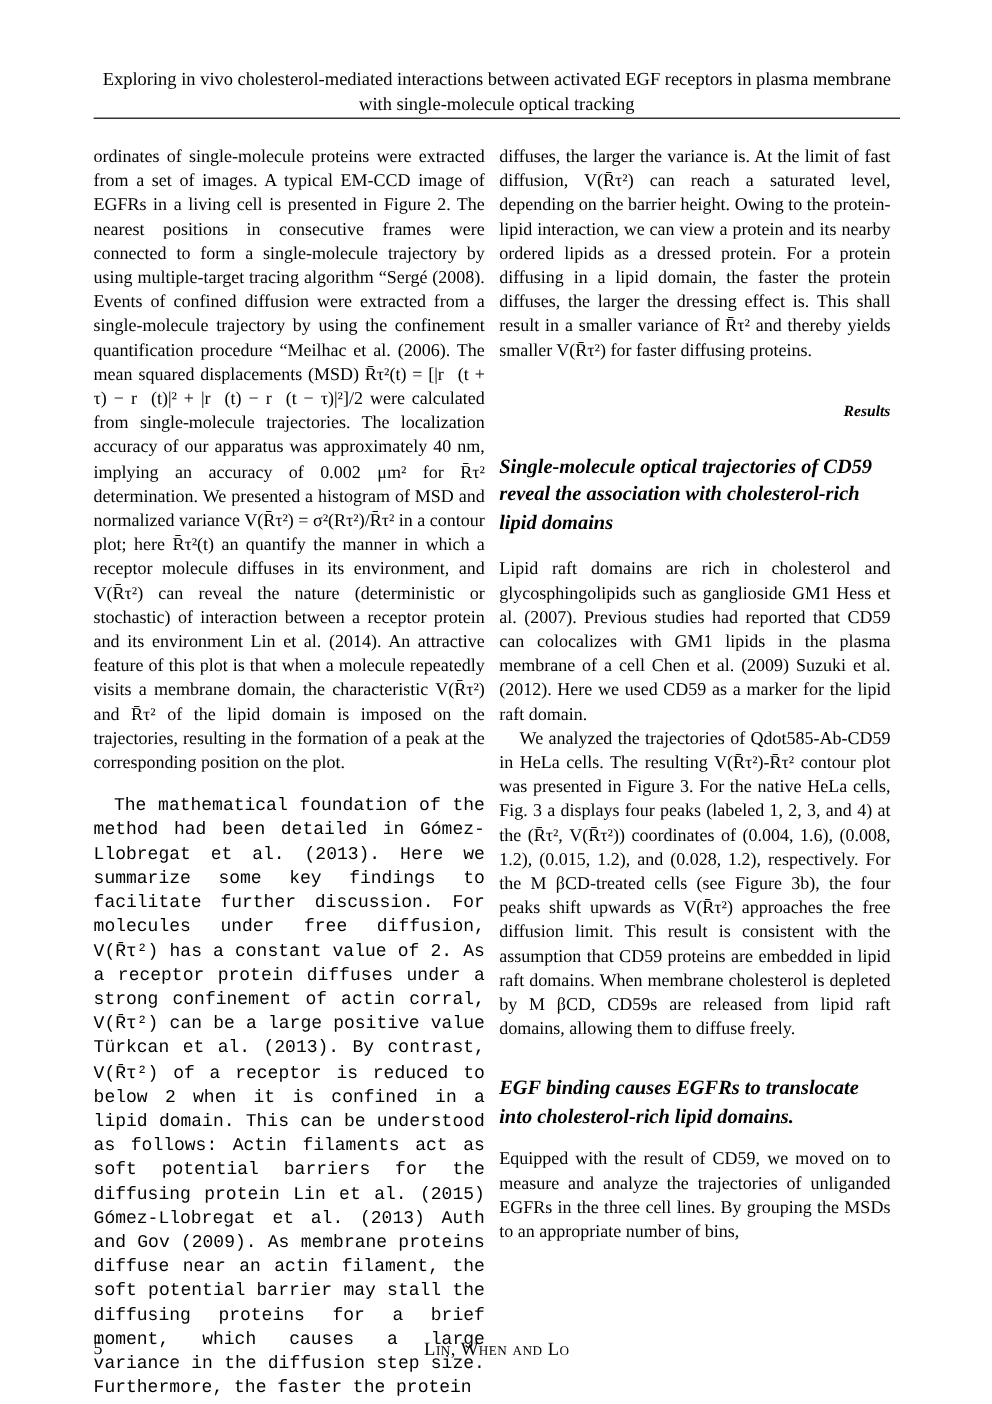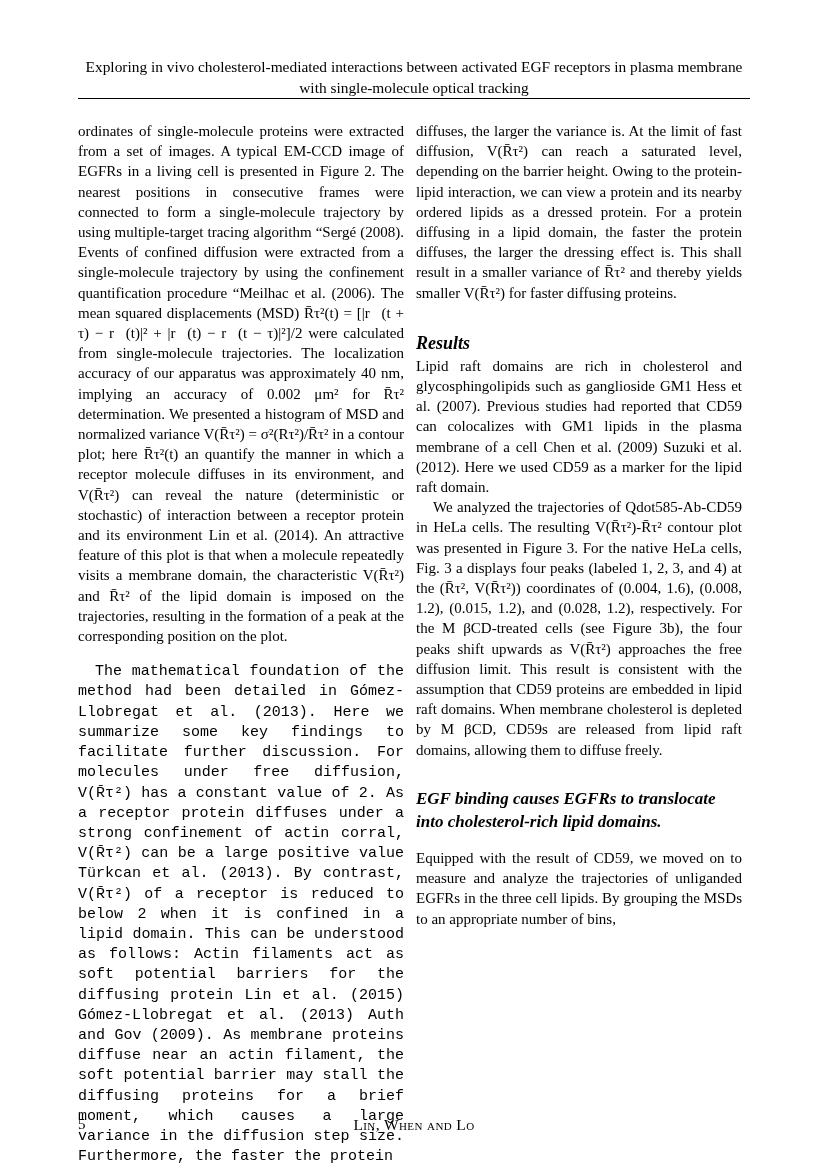--- a/index.html
+++ b/index.html
@@ -41,26 +41,26 @@
   .col {
     width: 326px;
     font-size: 15px;
     line-height: 20.2px;
     text-align: justify;
   }
   .col p { margin: 0; }
   p.indent { text-indent: 17px; }
   p.gap-before { margin-top: 16px; font-family: Liberation Mono, monospace; }
   h1.results-heading {
-    font-size: 18px;
+    font-size: 13px;
     font-weight: bold;
     font-style: italic;
     line-height: 26px;
     margin: 27px 0 0 0;
-    text-align: left;
+    text-align: right;
   }
   h2.subsection-heading {
     font-size: 17px;
     font-weight: bold;
     font-style: italic;
     line-height: 23.5px;
     max-width: 314px;
     text-align: left;
   }
   h2.first-sub { margin: 21px 0 17px 0; }
@@ -96,27 +96,28 @@
     <div class="col">
       <p>ordinates of single-molecule proteins were extracted from a set of images. A typical EM-CCD image of EGFRs in a living cell is presented in Figure 2. The nearest positions in consecutive frames were connected to form a single-molecule trajectory by using multiple-target tracing algorithm “Sergé (2008). Events of confined diffusion were extracted from a single-molecule trajectory by using the confinement quantification procedure “Meilhac et al. (2006). The mean squared displacements (MSD) R̄τ²(t) = [|r⃗(t + τ) − r⃗(t)|² + |r⃗(t) − r⃗(t − τ)|²]/2 were calculated from single-molecule trajectories. The localization accuracy of our apparatus was approximately 40 nm, implying an accuracy of 0.002 μm² for R̄τ² determination. We presented a histogram of MSD and normalized variance V(R̄τ²) = σ²(Rτ²)/R̄τ² in a contour plot; here R̄τ²(t) an quantify the manner in which a receptor molecule diffuses in its environment, and V(R̄τ²) can reveal the nature (deterministic or stochastic) of interaction between a receptor protein and its environment Lin et al. (2014). An attractive feature of this plot is that when a molecule repeatedly visits a membrane domain, the characteristic V(R̄τ²) and R̄τ² of the lipid domain is imposed on the trajectories, resulting in the formation of a peak at the corresponding position on the plot.</p>
       <p class="indent gap-before">The mathematical foundation of the method had been detailed in Gómez-Llobregat et al. (2013). Here we summarize some key findings to facilitate further discussion. For molecules under free diffusion, V(R̄τ²) has a constant value of 2. As a receptor protein diffuses under a strong confinement of actin corral, V(R̄τ²) can be a large positive value Türkcan et al. (2013). By contrast, V(R̄τ²) of a receptor is reduced to below 2 when it is confined in a lipid domain. This can be understood as follows: Actin filaments act as soft potential barriers for the diffusing protein Lin et al. (2015) Gómez-Llobregat et al. (2013) Auth and Gov (2009). As membrane proteins diffuse near an actin filament, the soft potential barrier may stall the diffusing proteins for a brief moment, which causes a large variance in the diffusion step size. Furthermore, the faster the protein</p>
     </div>
 
     <div class="col">
       <p>diffuses, the larger the variance is. At the limit of fast diffusion, V(R̄τ²) can reach a saturated level, depending on the barrier height. Owing to the protein-lipid interaction, we can view a protein and its nearby ordered lipids as a dressed protein. For a protein diffusing in a lipid domain, the faster the protein diffuses, the larger the dressing effect is. This shall result in a smaller variance of R̄τ² and thereby yields smaller V(R̄τ²) for faster diffusing proteins.</p>
 
       <h1 class="results-heading">Results</h1>
 
+      <h2 class="subsection-heading first-sub">Single-molecule optical trajectories of CD59 reveal the association with cholesterol-rich lipid domains</h2>
 
       <p>Lipid raft domains are rich in cholesterol and glycosphingolipids such as ganglioside GM1 Hess et al. (2007). Previous studies had reported that CD59 can colocalizes with GM1 lipids in the plasma membrane of a cell Chen et al. (2009) Suzuki et al. (2012). Here we used CD59 as a marker for the lipid raft domain.</p>
       <p class="indent">We analyzed the trajectories of Qdot585-Ab-CD59 in HeLa cells. The resulting V(R̄τ²)-R̄τ² contour plot was presented in Figure 3. For the native HeLa cells, Fig. 3 a displays four peaks (labeled 1, 2, 3, and 4) at the (R̄τ², V(R̄τ²)) coordinates of (0.004, 1.6), (0.008, 1.2), (0.015, 1.2), and (0.028, 1.2), respectively. For the M βCD-treated cells (see Figure 3b), the four peaks shift upwards as V(R̄τ²) approaches the free diffusion limit. This result is consistent with the assumption that CD59 proteins are embedded in lipid raft domains. When membrane cholesterol is depleted by M βCD, CD59s are released from lipid raft domains, allowing them to diffuse freely.</p>
 
       <h2 class="subsection-heading second-sub">EGF binding causes EGFRs to translocate into cholesterol-rich lipid domains.</h2>
 
-      <p>Equipped with the result of CD59, we moved on to measure and analyze the trajectories of unliganded EGFRs in the three cell lipids. By grouping the MSDs to an appropriate number of bins,</p>
+      <p>Equipped with the result of CD59, we moved on to measure and analyze the trajectories of unliganded EGFRs in the three cell lines. By grouping the MSDs to an appropriate number of bins,</p>
     </div>
 
   </div>
 
   <div class="footer-page-number">5</div>
 
   <div class="footer-running-head">Lin, When and Lo</div>
 
 </div>
 

